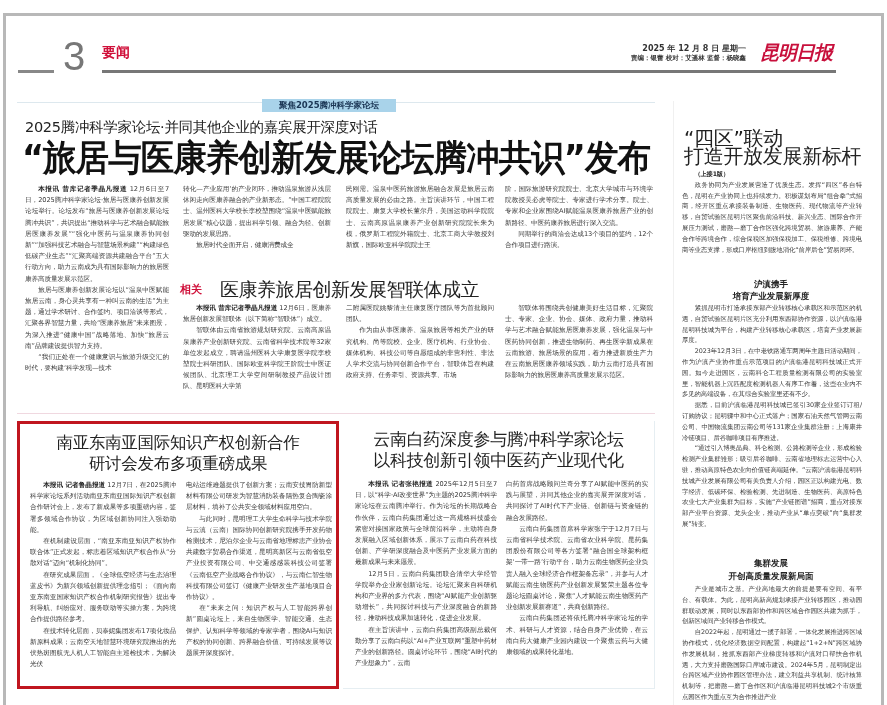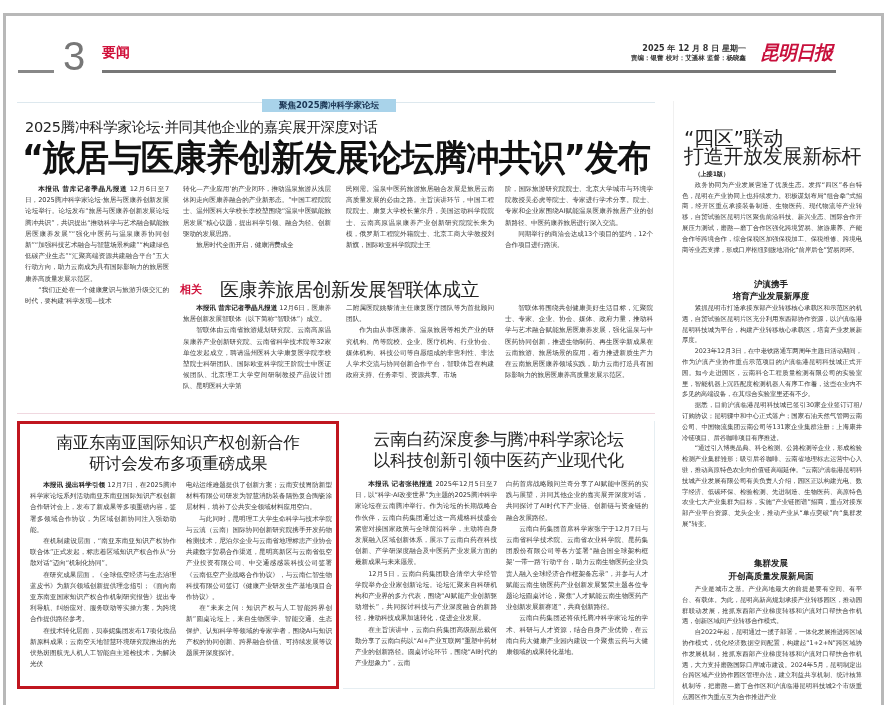--- a/index.html
+++ b/index.html
@@ -66,20 +66,21 @@
   <div class="mast-logo">昆明日报</div>
 </div>
 
 <div class="feature-band"></div>
 <div class="topic-tag">聚焦2025腾冲科学家论坛</div>
 <div class="kicker">2025腾冲科学家论坛·并同其他企业的嘉宾展开深度对话</div>
 <div class="headline">“旅居与医康养创新发展论坛腾冲共识”发布</div>
 
 <div class="col" style="left:25px; top:184px; width:144px; height:228px;">
   <p><span class="byline">本报讯  昔库记者季晶凡报道</span> <span>12月6日至7日，2025腾冲科学家论坛·旅居与医康养创新发展论坛举行。论坛发布“旅居与医康养创新发展论坛腾冲共识”，共识提出“推动科学与艺术融合赋能旅居医康养发展”“强化中医药与温泉康养协同创新”“加强科技艺术融合与智慧场景构建”“构建绿色低碳产业生态”“汇聚高端资源共建融合平台”五大行动方向，助力云南成为具有国际影响力的旅居医康养高质量发展示范区。</span></p>
+  <p>旅居与医康养创新发展论坛以“温泉中医赋能旅居云南，身心灵共享有一种叫云南的生活”为主题，通过学术研讨、合作签约、项目洽谈等形式，汇聚各界智慧力量，共绘“医康养旅居”未来图景，为深入推进“健康中国”战略落地、加快“旅居云南”品牌建设提供智力支持。</p>
   <p>“我们正处在一个健康意识与旅游升级交汇的时代，要构建‘科学发现—技术</p>
 </div>
 <div class="col" style="left:183px; top:184px; width:148px; height:90px;">
   <p style="text-indent:0">转化—产业应用’的产业闭环，推动温泉旅游从浅层休闲走向医康养融合的产业新形态。”中国工程院院士、温州医科大学校长李校堃围绕“温泉中医赋能旅居发展”核心议题，提出科学引领、融合为径、创新驱动的发展思路。</p>
   <p>旅居时代全面开启，健康消费成全</p>
 </div>
 <div class="col" style="left:346px; top:184px; width:148px; height:90px;">
   <p style="text-indent:0">民刚需。温泉中医药旅游旅居融合发展是旅居云南高质量发展的必由之路。主旨演讲环节，中国工程院院士、康复大学校长董尔丹，美国运动科学院院士、云南高原温泉康养产业创新研究院院长朱为模，俄罗斯工程院外籍院士、北京工商大学教授刘新旗，国际欧亚科学院院士王</p>
 </div>
 <div class="col" style="left:505px; top:184px; width:148px; height:90px;">
@@ -102,21 +103,21 @@
 <div class="col" style="left:505px; top:303px; width:148px; height:108px;">
   <p>智联体将围绕共创健康美好生活目标，汇聚院士、专家、企业、协会、媒体、政府力量，推动科学与艺术融合赋能旅居医康养发展，强化温泉与中医药协同创新，推进生物制药、再生医学新成果在云南旅游、旅居场景的应用，着力推进新质生产力在云南旅居医康养领域实践，助力云南打造具有国际影响力的旅居医康养高质量发展示范区。</p>
 </div>
 
 <div class="lower-divider"></div>
 
 <div class="story-box">
   <div class="story-title" style="top:8px;">南亚东南亚国际知识产权创新合作</div>
   <div class="story-title" style="top:29px;">研讨会发布多项重磅成果</div>
   <div class="col" style="left:10px; top:56px; width:146px; height:204px;">
-    <p><span class="byline">本报讯  提出科学引领</span> <span>12月7日，在2025腾冲科学家论坛系列活动南亚东南亚国际知识产权创新合作研讨会上，发布了新成果等多项重磅内容，签署多领域合作协议，为区域创新协同注入强劲动能。</span></p>
+    <p><span class="byline">本报讯  记者鲁晶报道</span> <span>12月7日，在2025腾冲科学家论坛系列活动南亚东南亚国际知识产权创新合作研讨会上，发布了新成果等多项重磅内容，签署多领域合作协议，为区域创新协同注入强劲动能。</span></p>
     <p>在机制建设层面，“南亚东南亚知识产权协作联合体”正式发起，标志着区域知识产权合作从“分散对话”迈向“机制化协同”。</p>
     <p>在研究成果层面，《全球低空经济与生态治理蓝皮书》为新兴领域创新提供理念指引；《面向南亚东南亚国家知识产权合作机制研究报告》提出专利导航、纠纷应对、服务联动等实操方案，为跨境合作提供路径参考。</p>
     <p>在技术转化层面，贝泰妮集团发布17项化妆品新原料成果；云南空天地智慧环境研究院推出的光伏热斑图航无人机人工智能自主巡检技术，为解决光伏</p>
   </div>
   <div class="col" style="left:166px; top:56px; width:146px; height:204px;">
     <p style="text-indent:0">电站运维难题提供了创新方案；云南安技胃防新型材料有限公司研发为智慧消防装备隔热复合陶瓷涂层材料，填补了公共安全领域材料应用空白。</p>
     <p>与此同时，昆明理工大学生命科学与技术学院与云滇（云南）国际协同创新研究院携手开发药物检测技术，尼泊尔企业与云南省地理标志产业协会共建数字贸易合作渠道，昆明高新区与云南省低空产业投资有限公司、中交通感感装科技公司签署《云南低空产业战略合作协议》，与云南仁智生物科技有限公司签订《健康产业研发生产基地项目合作协议》。</p>
     <p>在“未来之问：知识产权与人工智能跨界创新”圆桌论坛上，来自生物医学、智能交通、生态保护、认知科学等领域的专家学者，围绕AI与知识产权的协同创新、跨界融合价值、可持续发展等议题展开深度探讨。</p>
   </div>
 </div>
@@ -147,16 +148,16 @@
   <div class="right-sub" style="top:189px;">培育产业发展新厚度</div>
   <div class="col" style="left:8px; top:202px; width:180px; height:255px;">
     <p>紧抓昆明市打造承接东部产业转移核心承载区和示范区的机遇，自贸试验区昆明片区充分利用东西部协作资源，以沪滇临港昆明科技城为平台，构建产业转移核心承载区，培育产业发展新厚度。</p>
     <p>2023年12月3日，在中老铁路通车两周年主题日活动期间，作为沪滇产业协作重点示范项目的沪滇临港昆明科技城正式开园。如今走进园区，云南科仑工程质量检测有限公司的实验室里，智能机器上沉匹配度检测机器人有序工作着，这些在业内不多见的高端设备，在其综合实验室里还有不少。</p>
     <p>据悉，目前沪滇临港昆明科技城已签引30家企业签订订租/订购协议；昆明骤中和中心正式落户；国家石油天然气管网云南公司、中国物流集团云南公司等131家企业集群注册；上海康井冷链项目、后谷咖啡项目有序推进。</p>
     <p>“通过引入博奥晶典、科仑检测、公路检测等企业，形成检验检测产业集群雏形；吸引后谷咖啡、云南省地理标志运营中心入驻，推动高原特色农业向价值链高端延伸。”云南沪滇临港昆明科技城产业发展有限公司有关负责人介绍，园区正以构建光电、数字经济、低碳环保、检验检测、先进制造、生物医药、高原特色农业七大产业集群为目标，实施“产业链图谱”招商，重点对接东部产业平台资源、龙头企业，推动产业从“单点突破”向“集群发展”转变。</p>
   </div>
   <div class="right-sub" style="top:456px;">集群发展</div>
   <div class="right-sub" style="top:469px;">开创高质量发展新局面</div>
   <div class="col" style="left:8px; top:483px; width:180px; height:121px;">
-    <p>产业是城市之基。产业高地最大的前提是要有空间、有平台、有载体。为此，昆明高新高规划承接产业转移园区，推动园群联动发展，抢抓东西部产业梯度转移和沪滇对口帮扶合作机遇，创新区域间产业转移合作模式。</p>
+    <p>产业是城市之基。产业高地最大的前提是要有空间、有平台、有载体。为此，昆明高新高规划承接产业转移园区，推动园群联动发展，同时以东西部协作和跨区域合作园区共建为抓手，创新区域间产业转移合作模式。</p>
     <p>自2022年起，昆明通过一揽子部署，一体化发展推进跨区域协作模式，优化经济数据空间配置，构建起“1+2+N”跨区域协作发展机制，抢抓东西部产业梯度转移和沪滇对口帮扶合作机遇，大力支持磨憨国际口岸城市建设。2024年5月，昆明制定出台跨区域产业协作园区管理办法，建立利益共享机制、统计核算机制等，把磨憨—磨丁合作区和沪滇临港昆明科技城2个市级重点园区作为重点互为合作推进产业</p>
   </div>
 </div>
 
 </body></html>

